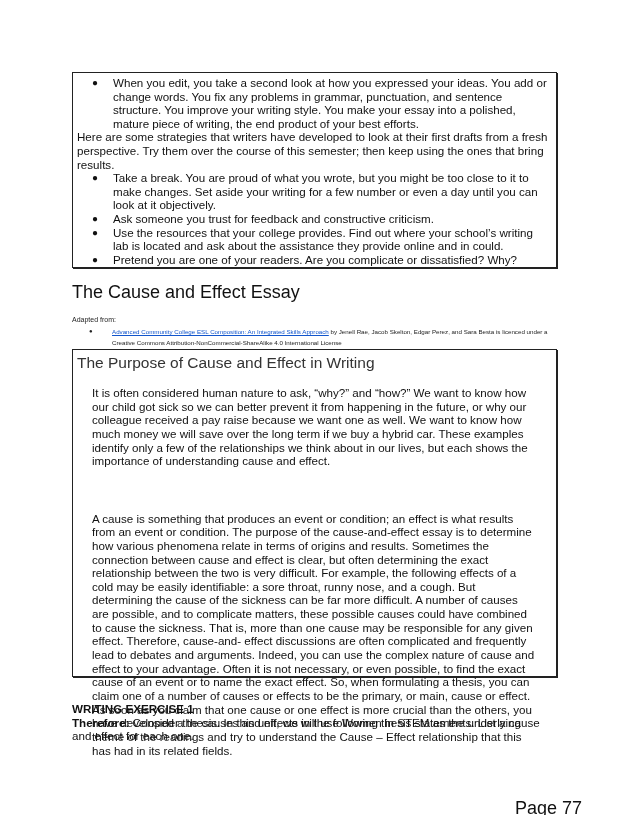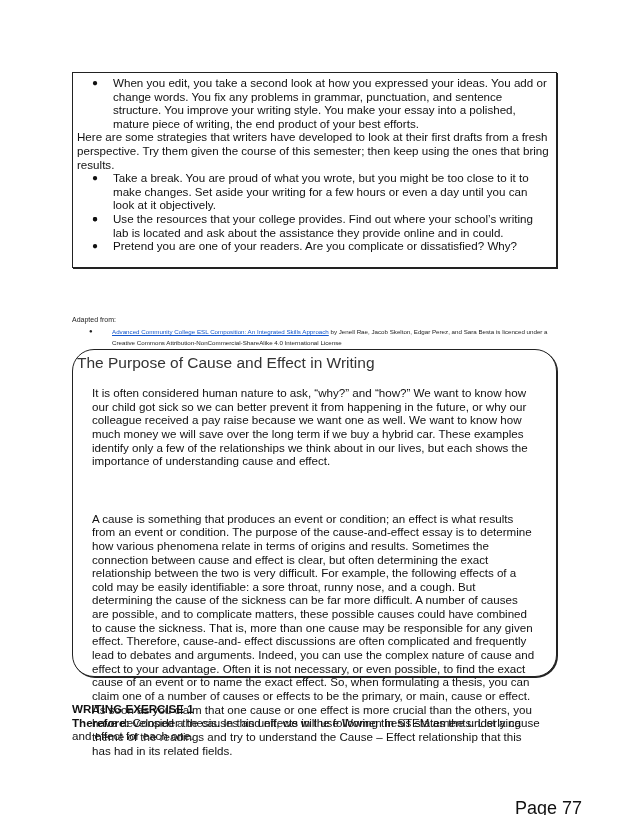--- a/index.html
+++ b/index.html
@@ -34,21 +34,20 @@
       width: 485px;
       height: 196px;
       padding: 3px 6px 0 4px;
     }
     .box2 {
       left: 72px;
       top: 349px;
       width: 485px;
       height: 328px;
       padding: 4px 6px 0 4px;
-      border-radius: 22px;
     }
     .txt {
       font-size: 11.6px;
       line-height: 13.6px;
       margin: 0;
     }
     ul.bl {
       list-style: none;
       margin: 0;
       padding: 0 0 0 36px;
@@ -146,40 +145,42 @@
 
 <div class="page">
 
   <div class="box box1">
     <ul class="bl">
       <li>
         <span class="bullet">●</span>
         <span>When you edit, you take a second look at how you expressed your ideas. You add or change words. You fix any problems in grammar, punctuation, and sentence structure. You improve your writing style. You make your essay into a polished, mature piece of writing, the end product of your best efforts.</span>
       </li>
     </ul>
-    <p class="txt">Here are some strategies that writers have developed to look at their first drafts from a fresh perspective. Try them given the course of this semester; then keep using the ones that bring results.</p>
+    <p class="txt">Here are some strategies that writers have developed to look at their first drafts from a fresh perspective. Try them over the course of this semester; then keep using the ones that bring results.</p>
     <ul class="bl">
       <li>
         <span class="bullet">●</span>
-        <span>Take a break. You are proud of what you wrote, but you might be too close to it to make changes. Set aside your writing for a few hours or even a day until you can look at it objectively.</span>
-      </li>
-      <li>
-        <span class="bullet">●</span>
+        <span>Take a break. You are proud of what you wrote, but you might be too close to it to make changes. Set aside your writing for a few number or even a day until you can look at it objectively.</span>
+      </li>
+      <li>
+        <span class="bullet">●</span>
+        <span>Ask someone you trust for feedback and constructive criticism.</span>
       </li>
       <li>
         <span class="bullet">●</span>
         <span>Use the resources that your college provides. Find out where your school’s writing lab is located and ask about the assistance they provide online and in could.</span>
       </li>
       <li>
         <span class="bullet">●</span>
         <span>Pretend you are one of your readers. Are you complicate or dissatisfied? Why?</span>
       </li>
     </ul>
   </div>
 
+  <h1 class="title">The Cause and Effect Essay</h1>
 
   <div class="adapted">Adapted from:</div>
 
   <div class="attrib">
     <span class="bullet">●</span>
     <div class="body">
       <a href="#">Advanced Community College ESL Composition: An Integrated Skills Approach</a><span> by Jenell Rae, Jacob Skelton, Edgar Perez, and Sara Besta is licenced under a Creative Commons Attribution-NonCommercial-ShareAlike 4.0 International License</span>
     </div>
   </div>
 

